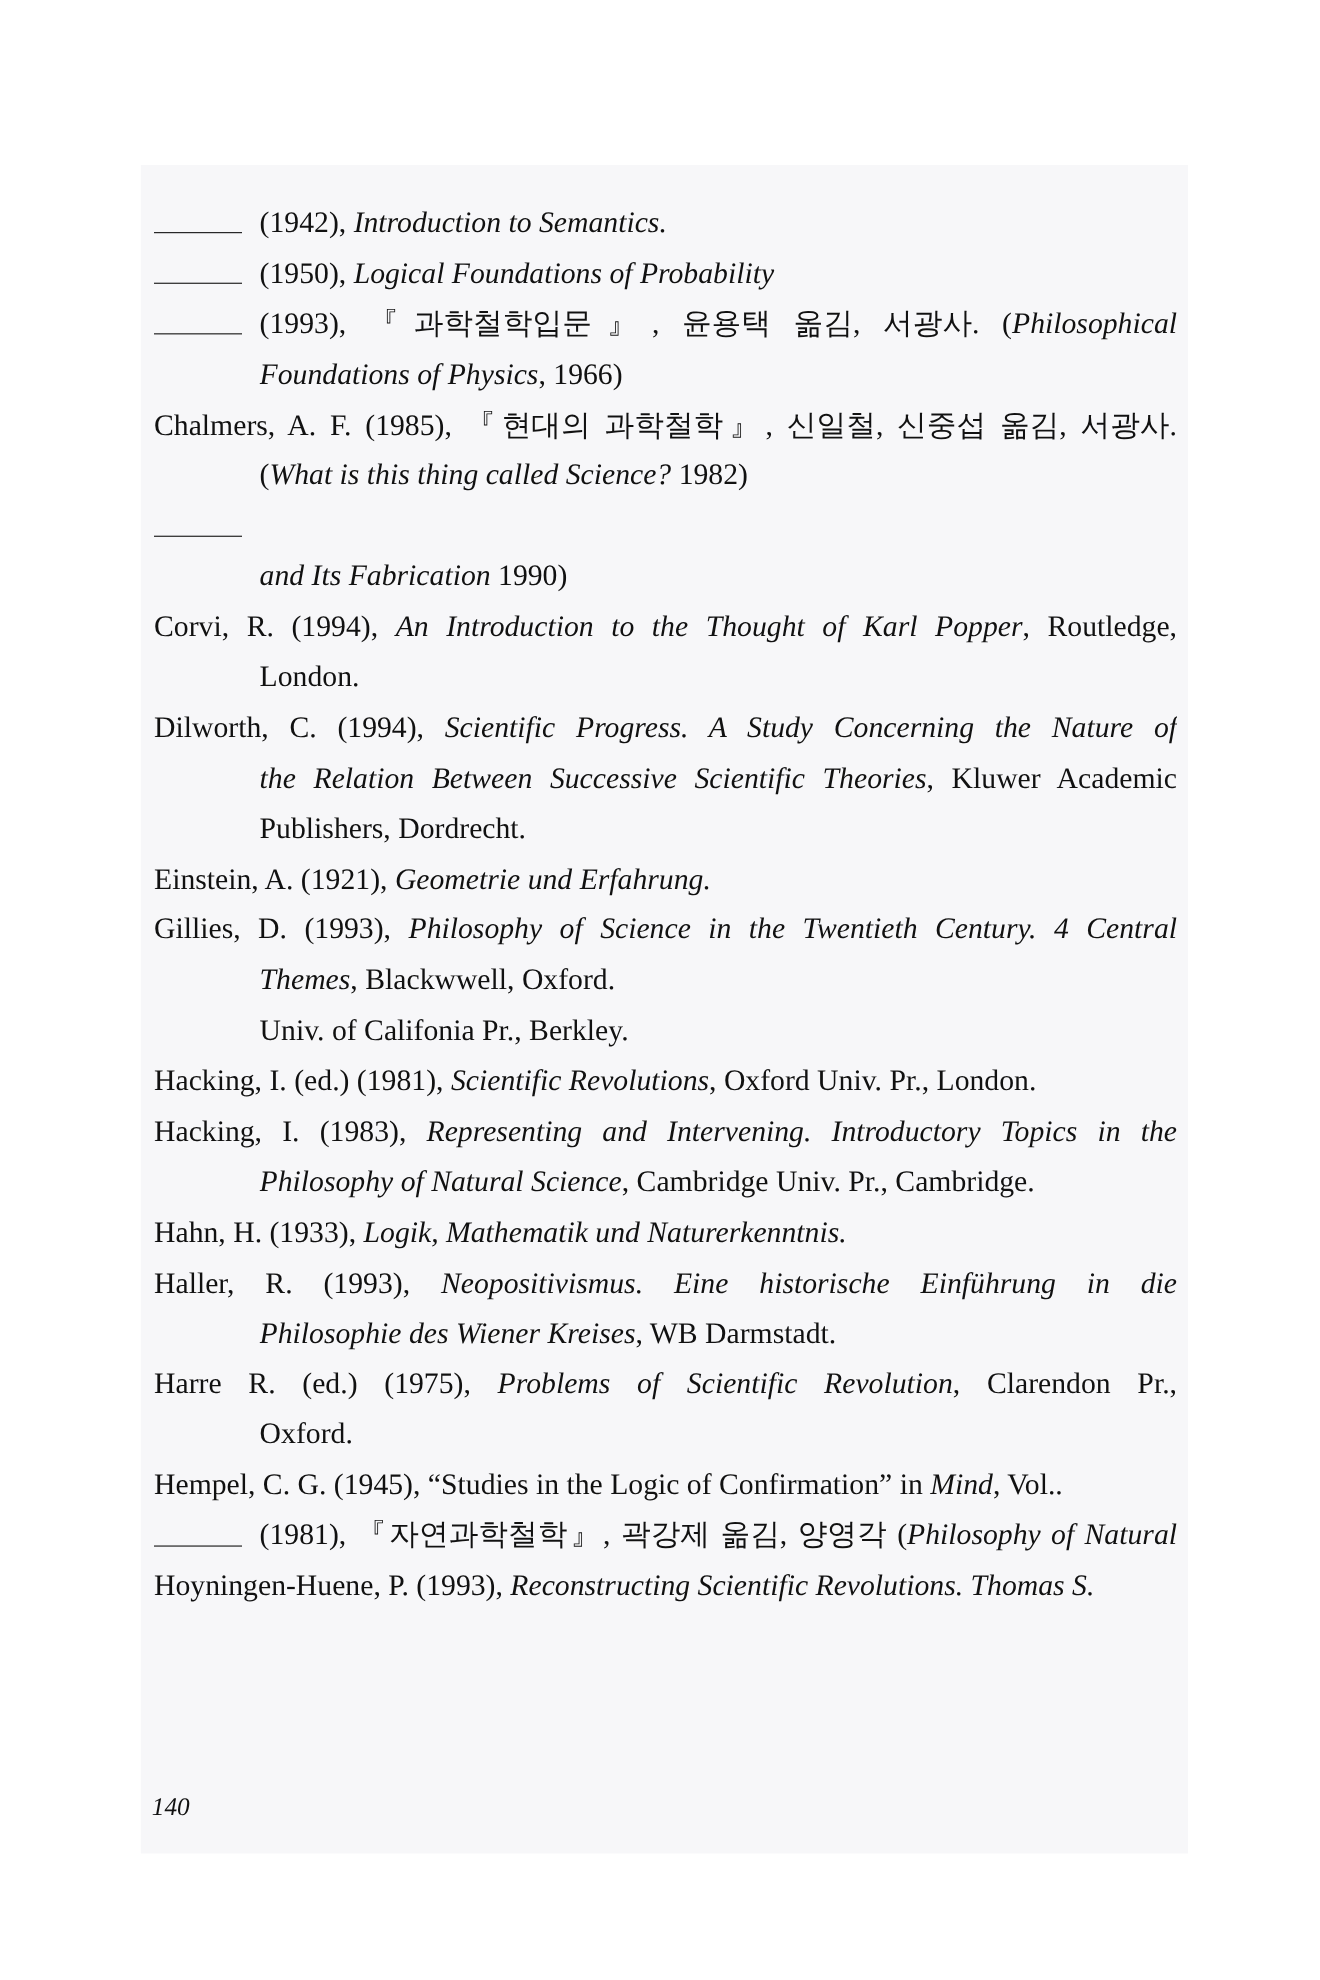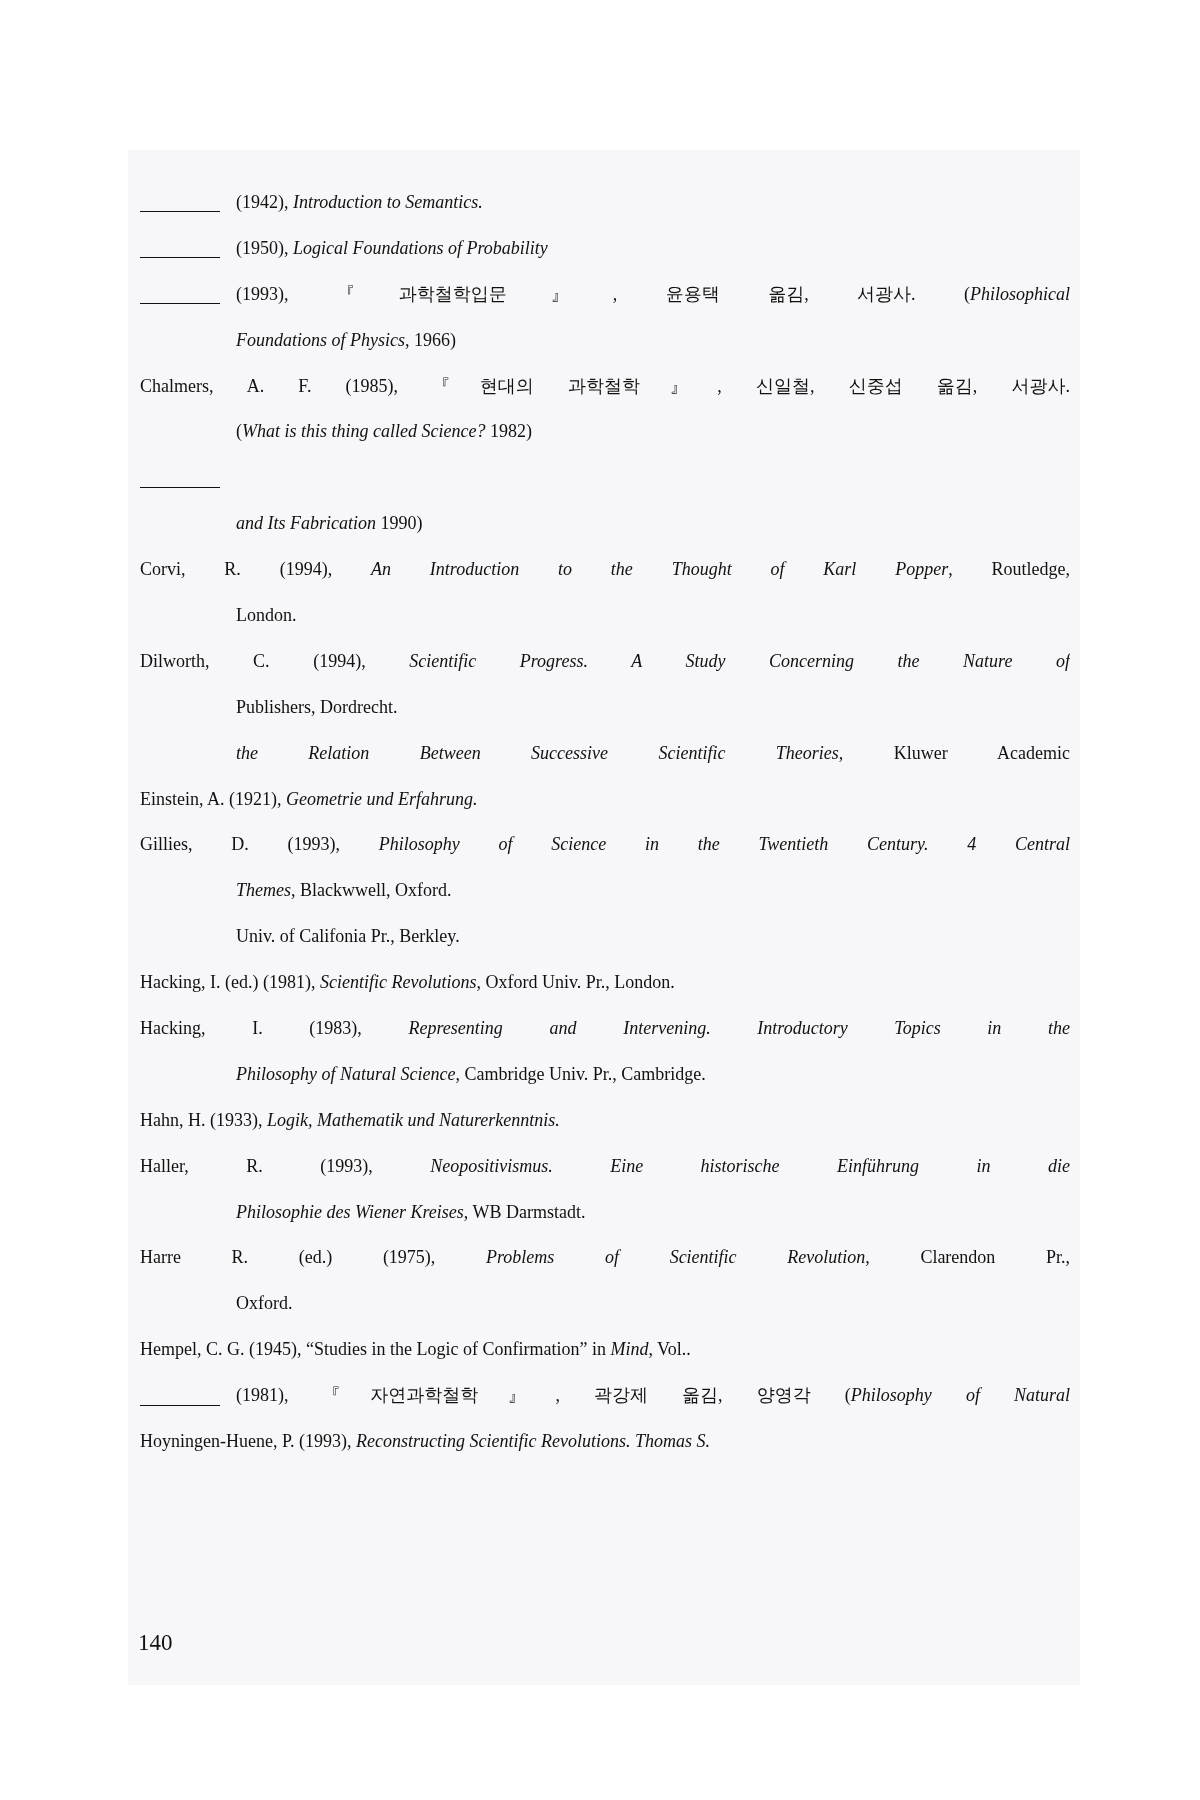--- a/index.html
+++ b/index.html
@@ -11,38 +11,38 @@
   }
   .paper {
     position: absolute; left: 128px; top: 150px; width: 952px; height: 1535px;
     background: #f7f7f9;
   }
   .page-text {
     position: absolute; left: 140px; top: 180px; width: 930px;
   }
   .line {
     position: relative; height: 45.9px; line-height: 45.9px;
-    font-size: 18px; white-space: nowrap;
+    font-size: 27px; white-space: nowrap;
     display: flex; 
   }
   .line .content {
     flex: 1 1 auto; white-space: normal;
     text-align: justify; text-align-last: justify;
     height: 45.9px; overflow: hidden;
   }
   .line.last .content { text-align-last: left; }
   .line.indent .content { margin-left: 96px; }
   .dash {
     display: inline-block; width: 80px; height: 0; border-top: 1.6px solid #111;
     margin-right: 16px; align-self: center; transform: translateY(9px);
     flex: 0 0 auto;
   }
   .seg.it { font-style: italic; }
   .page-number {
-    position: absolute; left: 138px; top: 1630px; font-size: 23px; font-weight: normal;
+    position: absolute; left: 138px; top: 1630px; font-size: 23px; font-weight: normal; font-style: italic;
   }
 </style>
 </head>
 <body>
 
 <div class="paper"></div>
 
 <div class="page-text" id="page-text">
     <div>
       <div class="line last">
@@ -86,25 +86,25 @@
         <span class="content"><span class="seg">Corvi, R. (1994), </span><span class="seg it">An Introduction to the Thought of Karl Popper</span><span class="seg">, Routledge,</span></span>
       </div>
       <div class="line last indent">
         <span class="content"><span class="seg">London.</span></span>
       </div>
     </div>
     <div>
       <div class="line">
         <span class="content"><span class="seg">Dilworth, C. (1994), </span><span class="seg it">Scientific Progress. A Study Concerning the Nature of</span></span>
       </div>
+      <div class="line indent">
+        <span class="content"><span class="seg it">the Relation Between Successive Scientific Theories</span><span class="seg">, Kluwer Academic</span></span>
+      </div>
       <div class="line last indent">
         <span class="content"><span class="seg">Publishers,  Dordrecht.</span></span>
-      </div>
-      <div class="line indent">
-        <span class="content"><span class="seg it">the Relation Between Successive Scientific Theories</span><span class="seg">, Kluwer Academic</span></span>
       </div>
     </div>
     <div>
       <div class="line last">
         <span class="content"><span class="seg">Einstein, A. (1921), </span><span class="seg it">Geometrie und Erfahrung.</span></span>
       </div>
     </div>
     <div>
       <div class="line">
         <span class="content"><span class="seg">Gillies, D. (1993), </span><span class="seg it">Philosophy of Science in the Twentieth Century. 4 Central</span></span>

